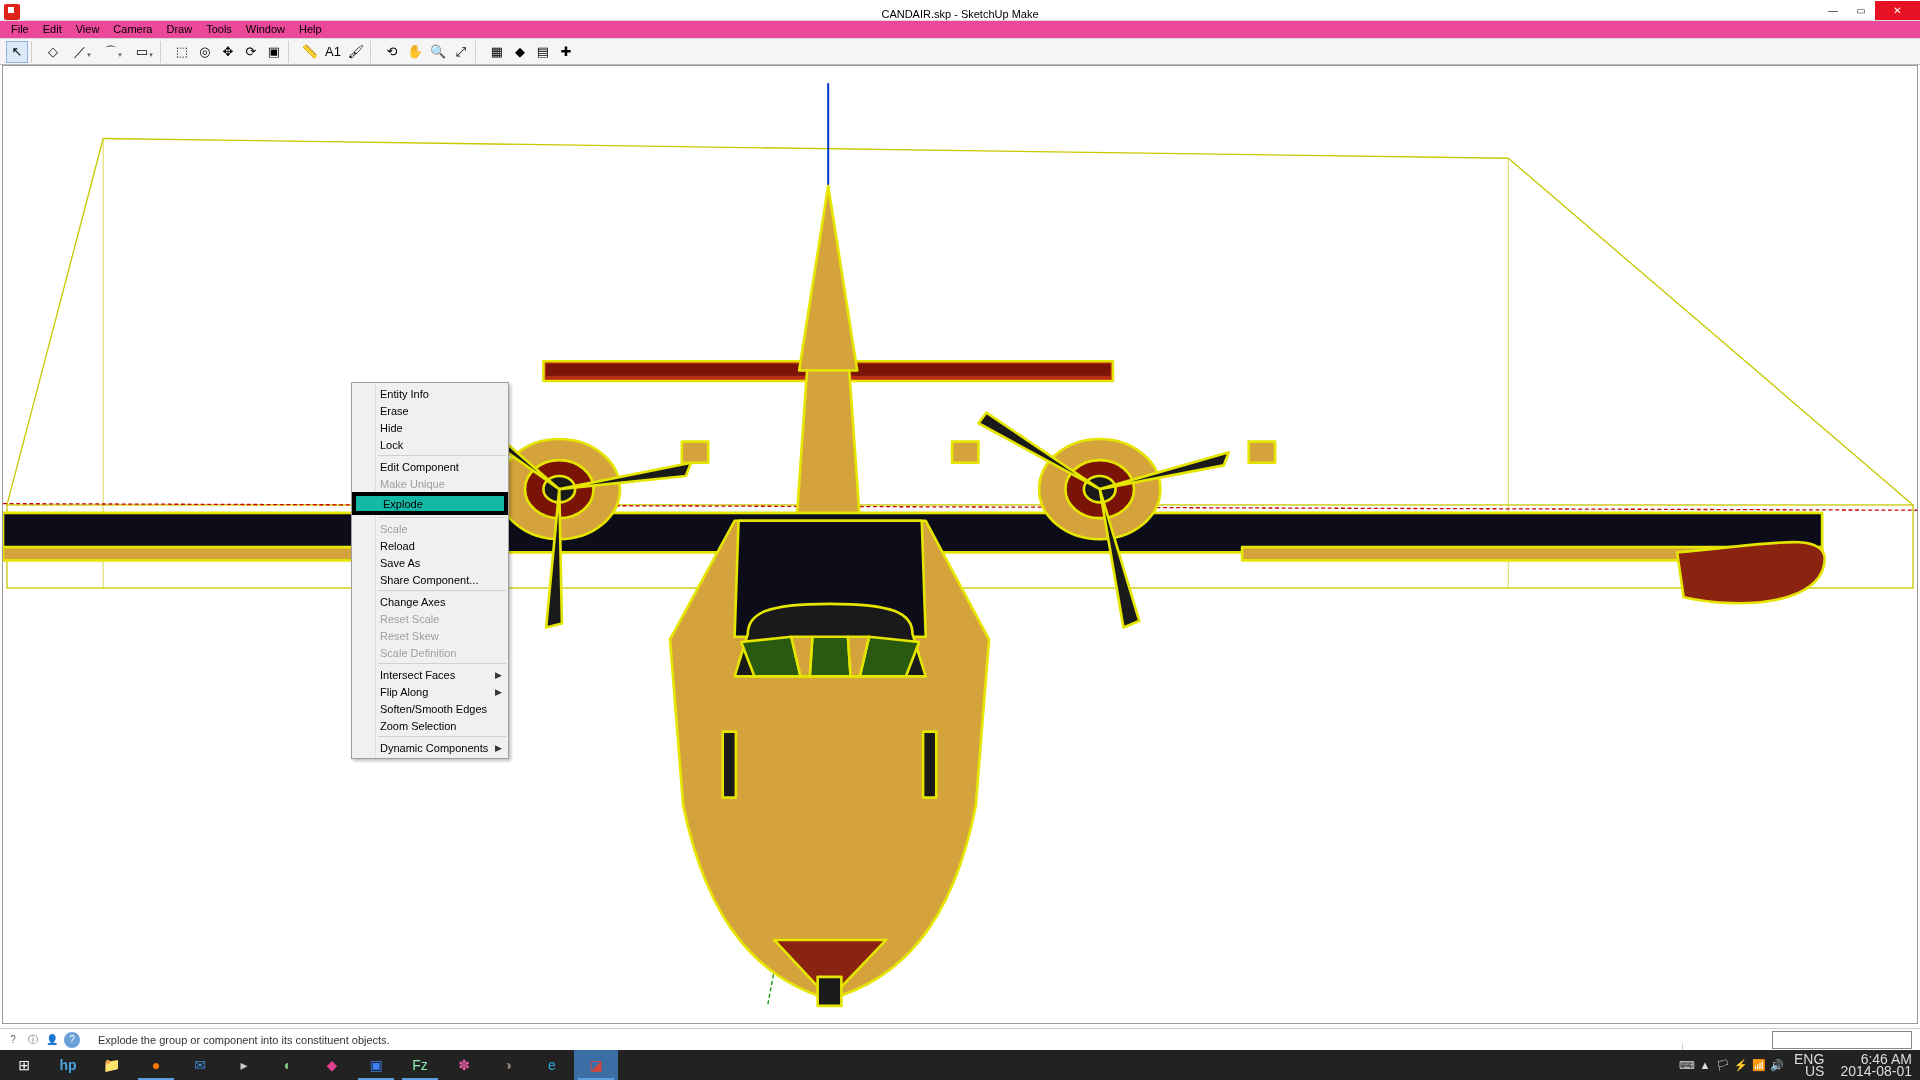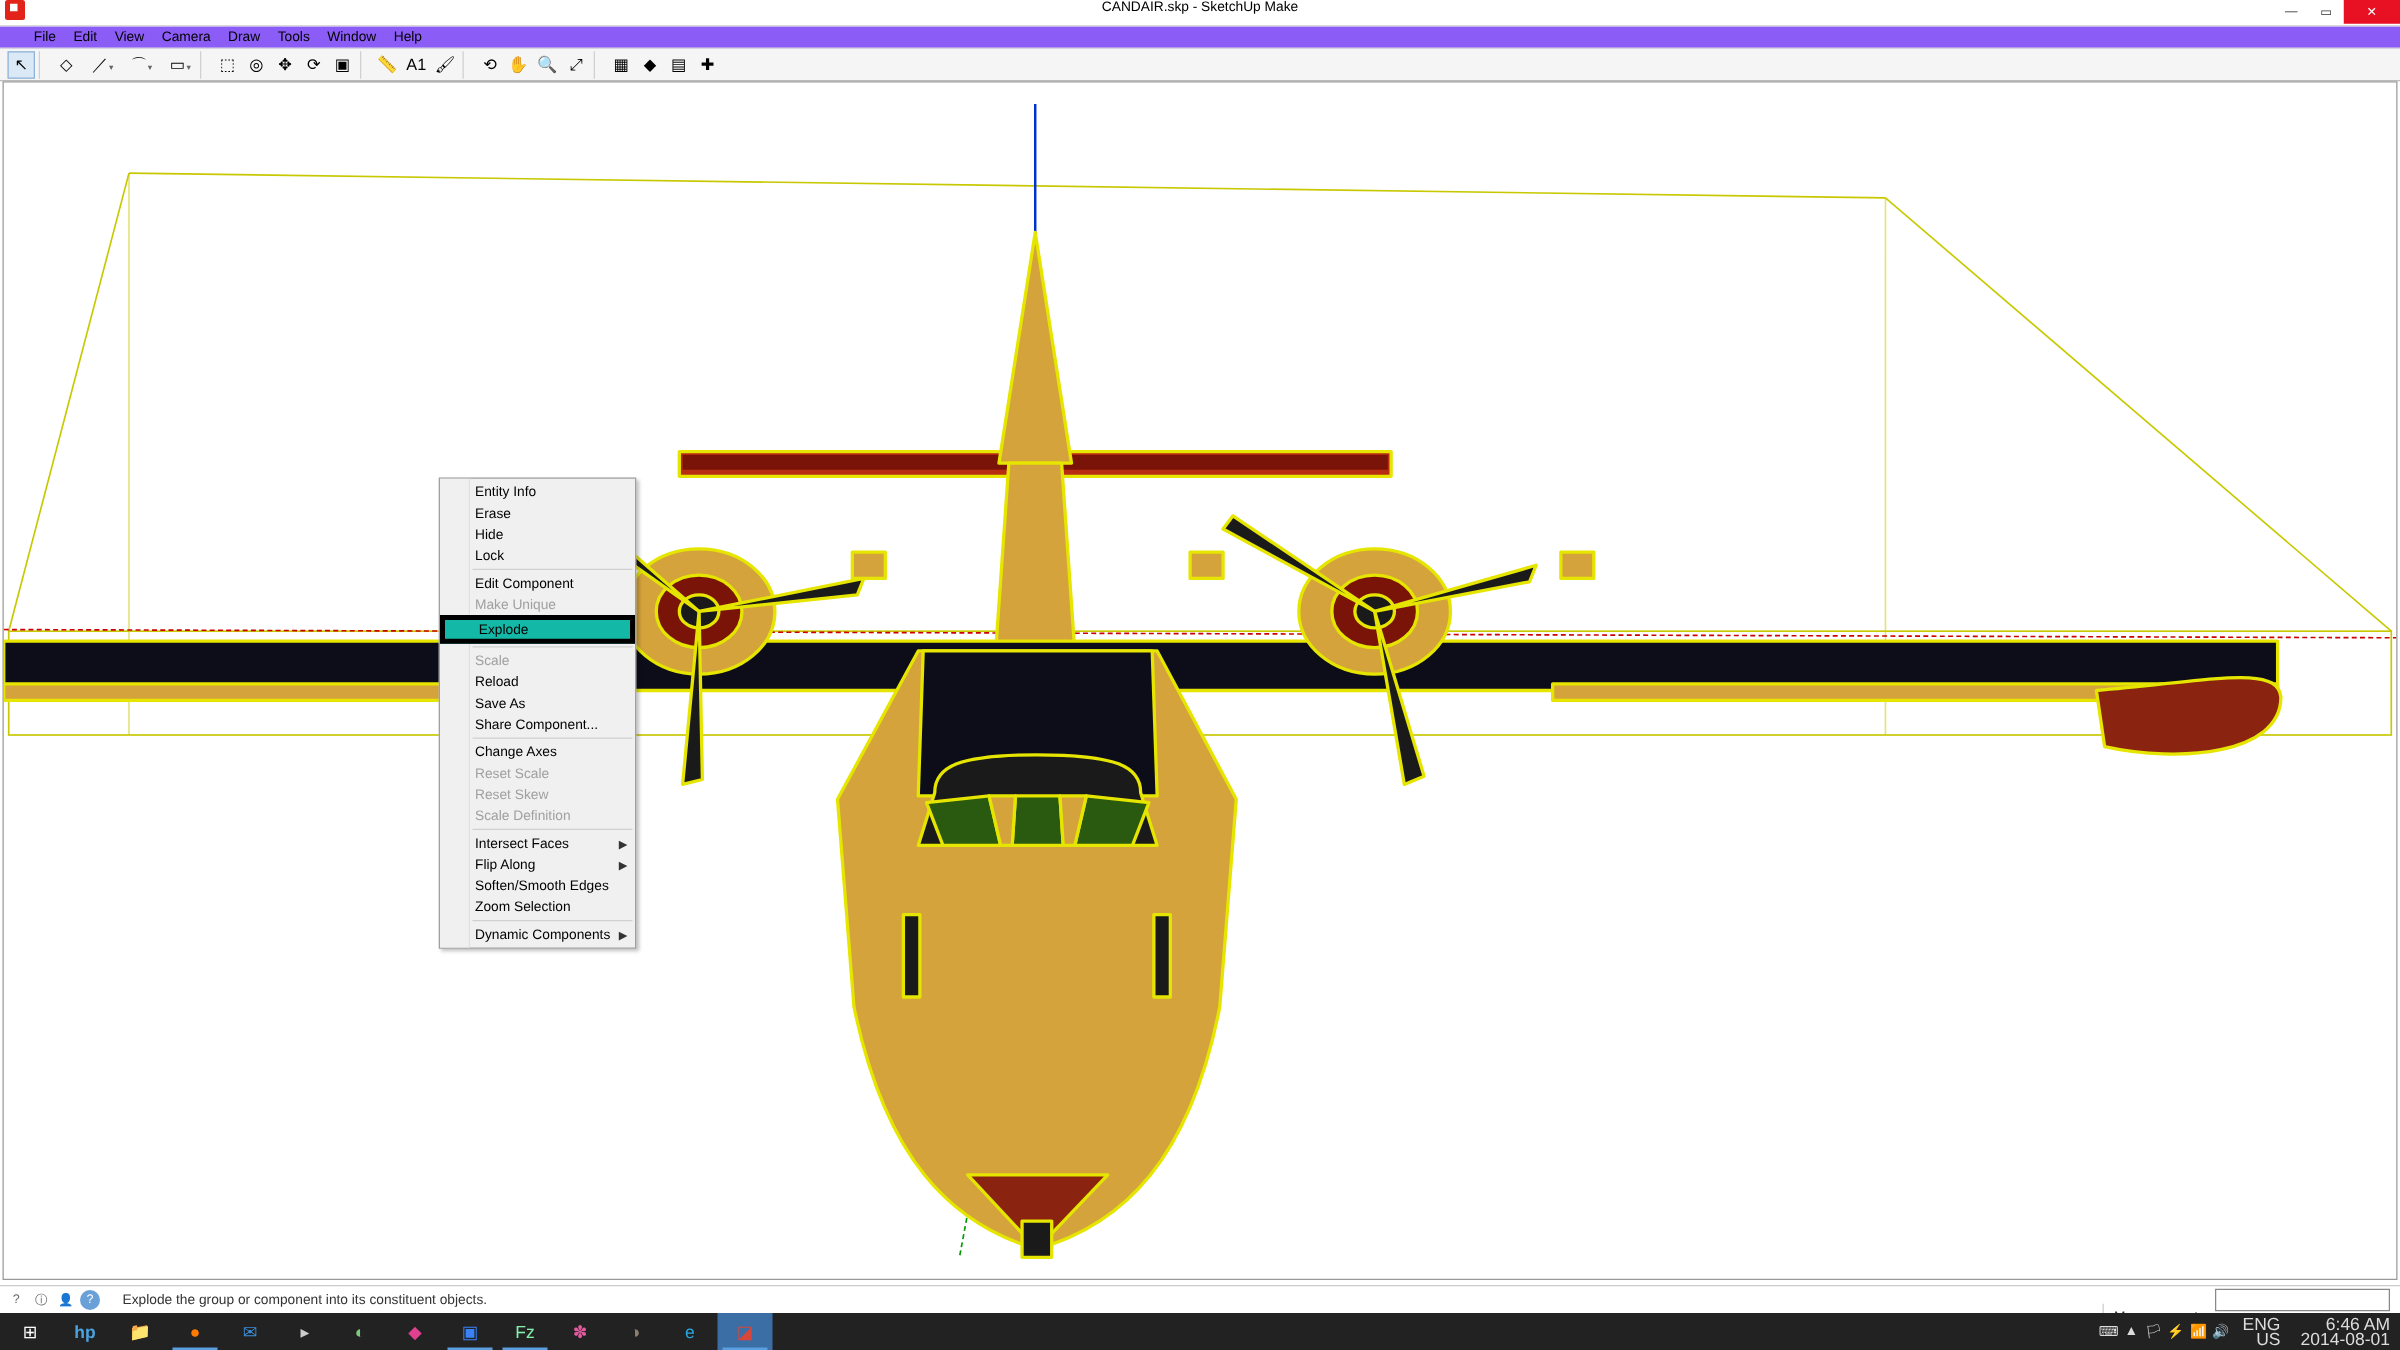--- a/index.html
+++ b/index.html
@@ -1,26 +1,26 @@
 <!DOCTYPE html>
 <html><head>
 <meta charset="utf-8">
 <style>
   * { margin: 0; padding: 0; box-sizing: border-box; font-family: "Segoe UI", Tahoma, sans-serif; }
   html, body { width: 1456px; height: 816px; overflow: hidden; background: #fff; }
   
-  .titlebar { height: 21px; background: #fff; display: flex; align-items: flex-start; border-bottom: 1px solid #d9d9d9; position: relative; }
+  .titlebar { height: 21px; background: #fff; display: flex; align-items: flex-end; border-bottom: 1px solid #d9d9d9; position: relative; }
   .titlebar .appicon { width: 16px; height: 16px; margin-left: 4px; background: #e2231a; border-radius: 2px; position: relative; }
   .titlebar .appicon::after { content: ""; position: absolute; left: 4px; top: 3px; width: 6px; height: 6px; background: #fff; }
   .titlebar .title { position: absolute; left: 50%; transform: translateX(-50%); font-size: 11px; color: #000; }
   .titlebar .winbtns { margin-left: auto; display: flex; }
   .titlebar .winbtn { width: 28px; height: 19px; display: flex; align-items: center; justify-content: center; font-size: 10px; color: #333; }
   .titlebar .winbtn.close { background: #e81123; color: #fff; width: 45px; }
   
-  .menubar { height: 18px; background: #8b5cf6; display: flex; align-items: center; padding-left: 20px; font-size: 11px; color: #000; border-bottom: 1px solid #d9d9d9; }
+  .menubar { height: 18px; background: #ec4899; display: flex; align-items: flex-start; padding-left: 4px; font-size: 11px; color: #000; border-bottom: 1px solid #d9d9d9; }
   .menubar .menuitem { padding: 2px 7px; cursor: default; }
   
   .toolbar { height: 26px; background: #f5f5f5; display: flex; align-items: center; padding-left: 6px; border-bottom: 1px solid #bbb; gap: 1px; }
   .toolbar .sep { width: 8px; height: 22px; border-left: 1px solid #d0d0d0; margin: 0 2px; }
   .tbtn { width: 22px; height: 22px; display: flex; align-items: center; justify-content: center; border: 1px solid transparent; font-size: 13px; cursor: default; position: relative; }
   .tbtn.active { border: 1px solid #8cb2d9; background: #dbe8f5; }
   .tbtn.dd { width: 30px; }
   .tbtn .dd-arrow { position: absolute; right: 2px; bottom: 4px; font-size: 6px; color: #666; }
   
   .viewport { position: absolute; top: 65px; left: 2px; right: 2px; bottom: 26px; background: #fff; border: 1px solid #999; overflow: hidden; }

